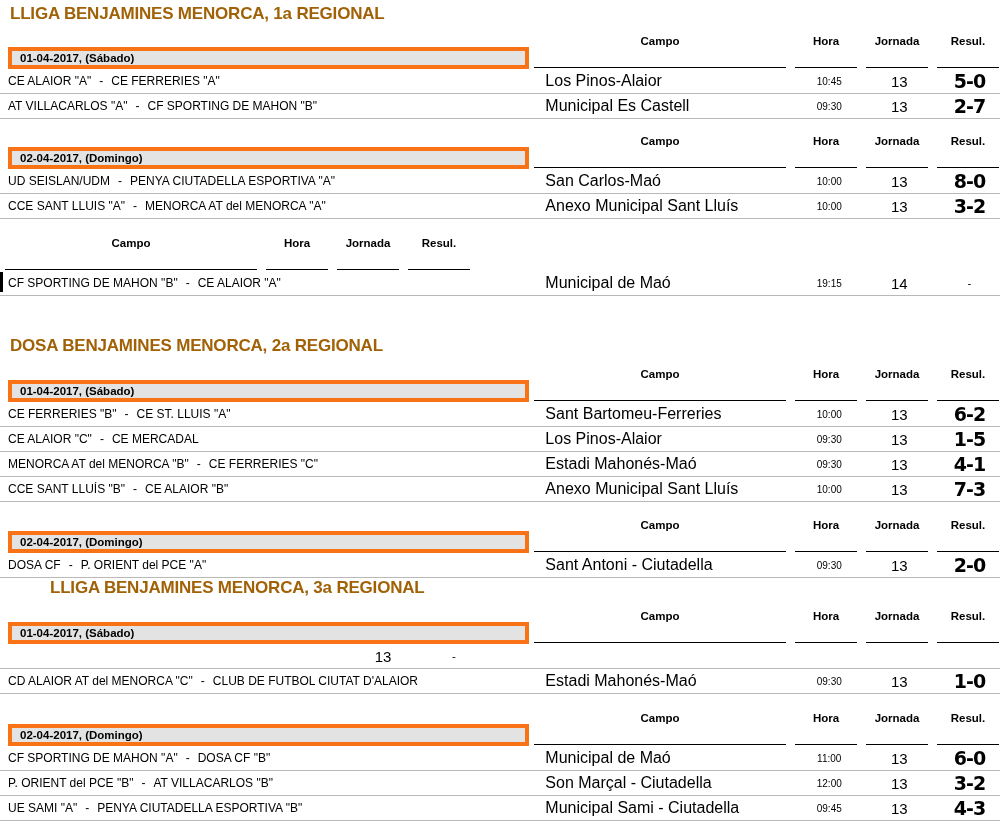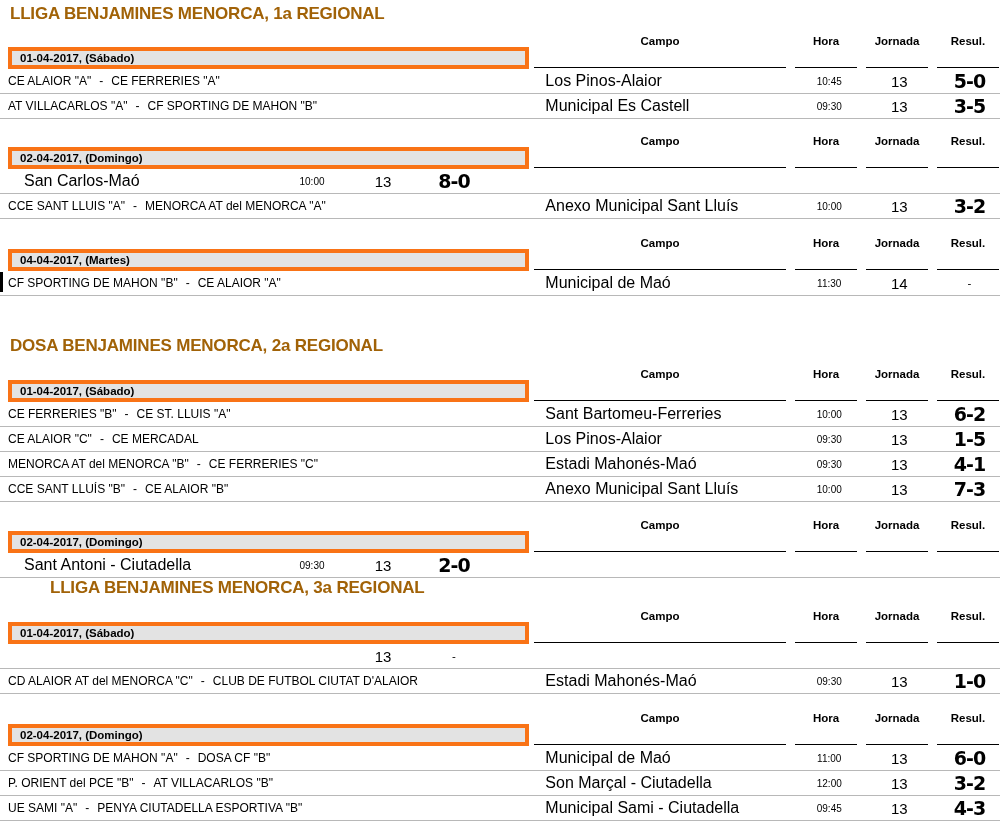--- a/index.html
+++ b/index.html
@@ -169,61 +169,61 @@
           <div class="campo">Los Pinos-Alaior</div>
           <div class="hora">10:45</div>
           <div class="jornada">13</div>
           <div class="resul">5-0</div>
         </div>
         <div class="row">
           <div class="teams"><span>AT VILLACARLOS "A"</span><span class="sep">-</span><span>CF SPORTING DE MAHON "B"</span></div>
           <div class="campo">Municipal Es Castell</div>
           <div class="hora">09:30</div>
           <div class="jornada">13</div>
-          <div class="resul">3-5</div>
+          <div class="resul">2-7</div>
         </div>
       </div>
       <div class="block" style="position: absolute; left: 0px; right: 0px; top: 145px;">
         <div class="block-head">
           <div class="date-box">02-04-2017,  (Domingo)</div>
           <div class="head-cols">
             <div class="hc campo">Campo</div>
             <div class="hc hora">Hora</div>
             <div class="hc jornada">Jornada</div>
             <div class="hc resul">Resul.</div>
           </div>
         </div>
         <div class="row">
+          <div class="teams"><span>UD SEISLAN/UDM</span><span class="sep">-</span><span>PENYA CIUTADELLA ESPORTIVA "A"</span></div>
           <div class="campo">San Carlos-Maó</div>
           <div class="hora">10:00</div>
           <div class="jornada">13</div>
           <div class="resul">8-0</div>
         </div>
         <div class="row">
           <div class="teams"><span>CCE SANT LLUIS "A"</span><span class="sep">-</span><span>MENORCA AT del MENORCA "A"</span></div>
           <div class="campo">Anexo Municipal Sant Lluís</div>
           <div class="hora">10:00</div>
           <div class="jornada">13</div>
           <div class="resul">3-2</div>
         </div>
       </div>
       <div class="block" style="position: absolute; left: 0px; right: 0px; top: 247px;">
         <div class="block-head">
-          <div class="date-box">04-04-2017,  (Martes)</div>
           <div class="head-cols">
             <div class="hc campo">Campo</div>
             <div class="hc hora">Hora</div>
             <div class="hc jornada">Jornada</div>
             <div class="hc resul">Resul.</div>
           </div>
         </div>
         <div class="row">
           <div class="teams"><span>CF SPORTING DE MAHON "B"</span><span class="sep">-</span><span>CE ALAIOR "A"</span></div>
           <div class="campo">Municipal de Maó</div>
-          <div class="hora">11:30</div>
+          <div class="hora">19:15</div>
           <div class="jornada">14</div>
           <div class="resul empty">-</div>
         </div>
       </div>
       <div style="position: absolute; left: 0px; right: 0px; top: 337px;">
         <div class="section-title">DOSA BENJAMINES MENORCA, 2a REGIONAL</div>
       </div>
       <div class="block" style="position: absolute; left: 0px; right: 0px; top: 378px;">
         <div class="block-head">
           <div class="date-box">01-04-2017,  (Sábado)</div>
@@ -267,20 +267,21 @@
         <div class="block-head">
           <div class="date-box">02-04-2017,  (Domingo)</div>
           <div class="head-cols">
             <div class="hc campo">Campo</div>
             <div class="hc hora">Hora</div>
             <div class="hc jornada">Jornada</div>
             <div class="hc resul">Resul.</div>
           </div>
         </div>
         <div class="row">
+          <div class="teams"><span>DOSA CF</span><span class="sep">-</span><span>P. ORIENT del PCE "A"</span></div>
           <div class="campo">Sant Antoni - Ciutadella</div>
           <div class="hora">09:30</div>
           <div class="jornada">13</div>
           <div class="resul">2-0</div>
         </div>
       </div>
       <div style="position: absolute; left: 0px; right: 0px; top: 579px; margin-left: 40px;">
         <div class="section-title">LLIGA BENJAMINES MENORCA, 3a REGIONAL</div>
       </div>
       <div class="block" style="position: absolute; left: 0px; right: 0px; top: 620px;">

